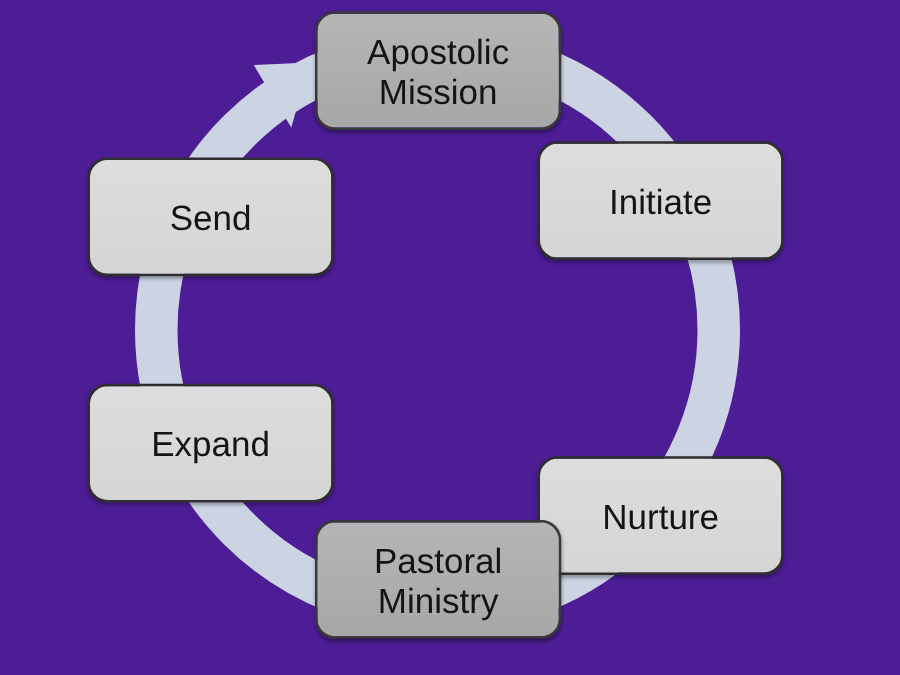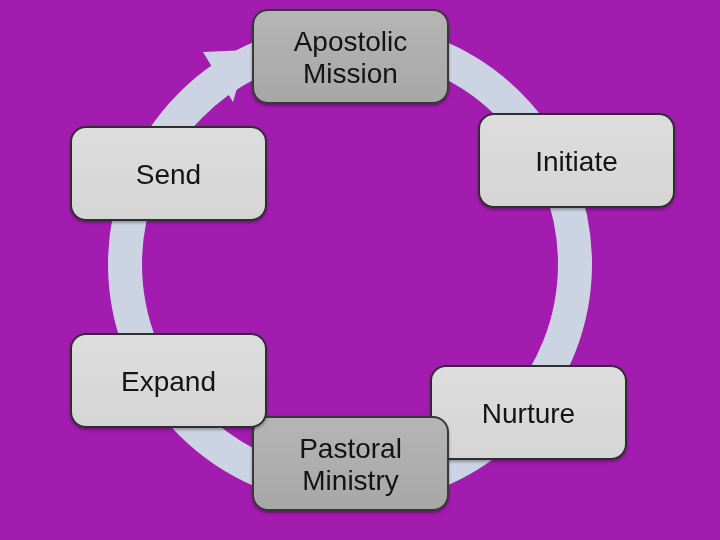--- a/index.html
+++ b/index.html
@@ -4,21 +4,21 @@
 <style>
   html, body {
     margin: 0;
     padding: 0;
     background: #ffffff;
   }
   .canvas {
     position: relative;
     width: 720px;
     height: 540px;
-    background: #a21caf;
+    background: #4c1d95;
     overflow: hidden;
     font-family: "Liberation Sans", sans-serif;
   }
   .ring-svg {
     position: absolute;
     left: 0;
     top: 0;
   }
   .node {
     position: absolute;
@@ -39,24 +39,24 @@
     background: linear-gradient(180deg, #b5b5b5 0%, #a7a7a7 100%);
     border: 2px solid #383838;
     box-shadow: 0 2px 3px rgba(0,0,0,0.35);
   }
   .node.light {
     background: linear-gradient(180deg, #dddddd 0%, #d5d5d5 100%);
     border: 2px solid #2e2e2e;
     box-shadow: 0 2px 3px rgba(0,0,0,0.30);
   }
   .pos-top          { left: 252px; top: 9px;   }
-  .pos-upper-right  { left: 430px; top: 113px; margin-left: 48px; }
+  .pos-upper-right  { left: 430px; top: 113px; }
   .pos-lower-right  { left: 430px; top: 321px; margin-top: 44px; }
   .pos-bottom       { left: 252px; top: 416px; align-items: center; }
-  .pos-lower-left   { left: 70px;  top: 333px; }
+  .pos-lower-left   { left: 70px;  top: 307px; }
   .pos-upper-left   { left: 70px;  top: 113px; margin-top: 13px; }
 </style>
 </head>
 <body>
 
 <div class="canvas">
 
   <svg class="ring-svg" width="720" height="540" viewBox="0 0 720 540">
     <circle cx="350" cy="264" r="225" fill="none" stroke-width="34" stroke="#ccd4e4"></circle>
     <polygon points="203,52 248,50 233,102" fill="#ccd4e4"></polygon>

